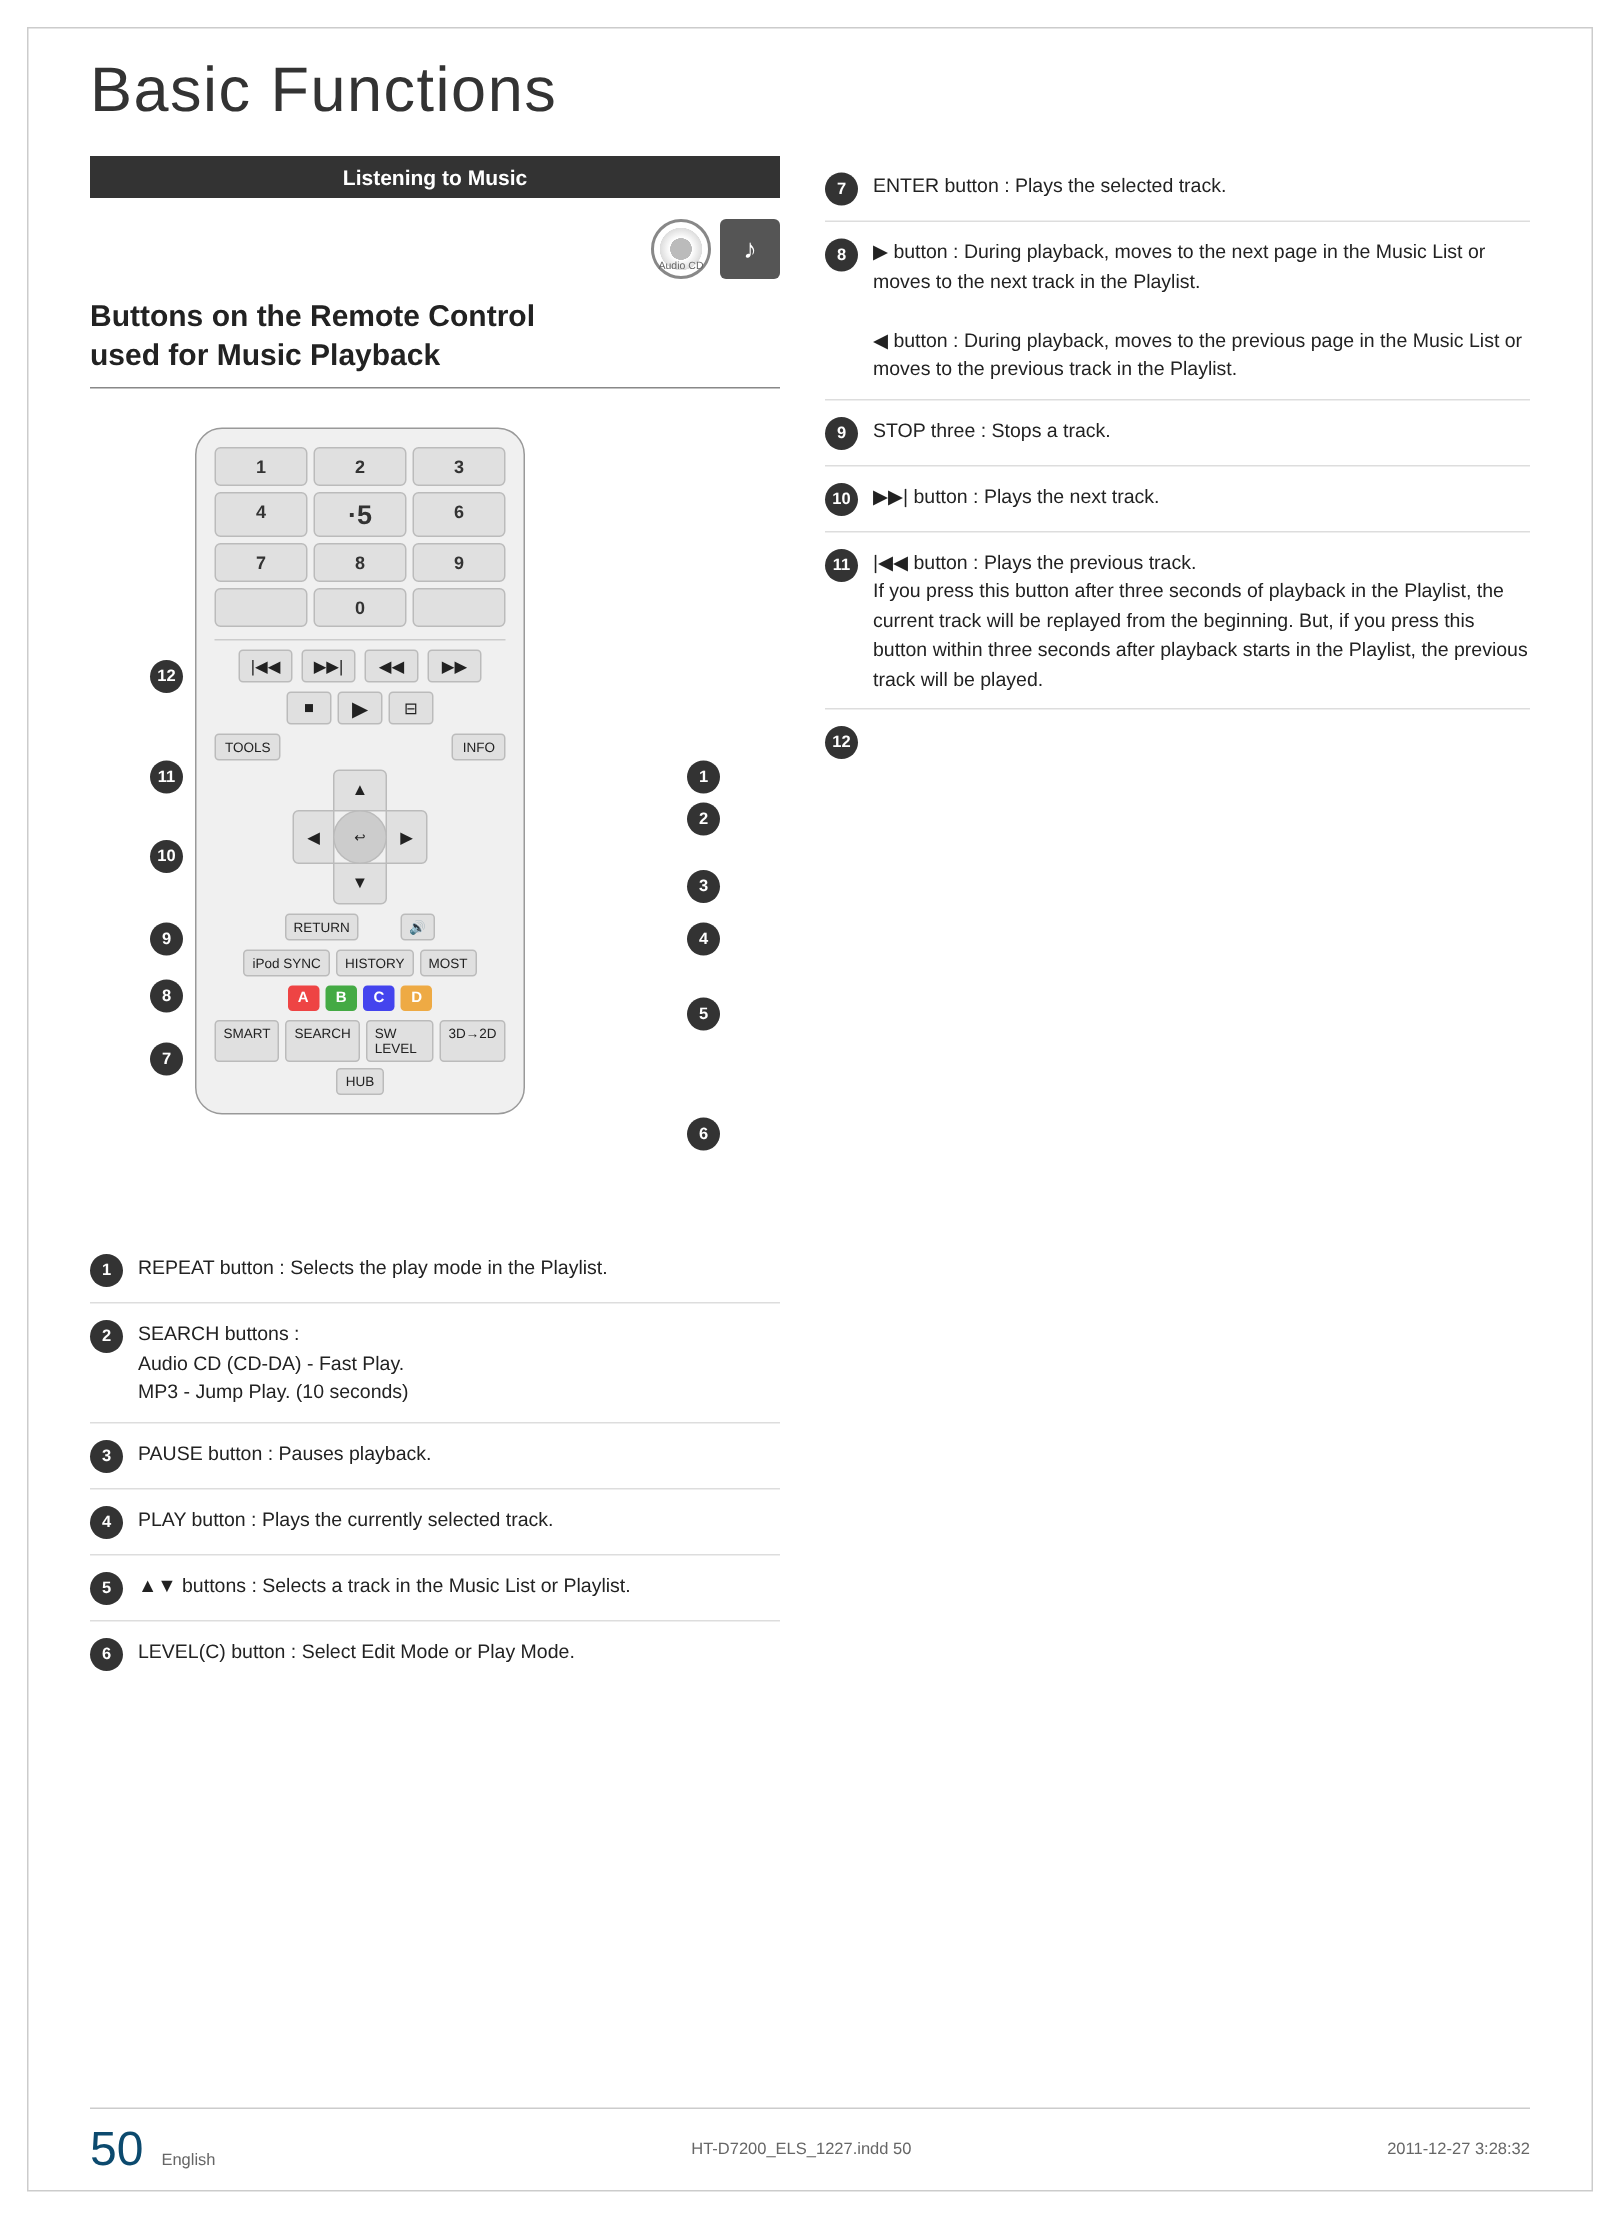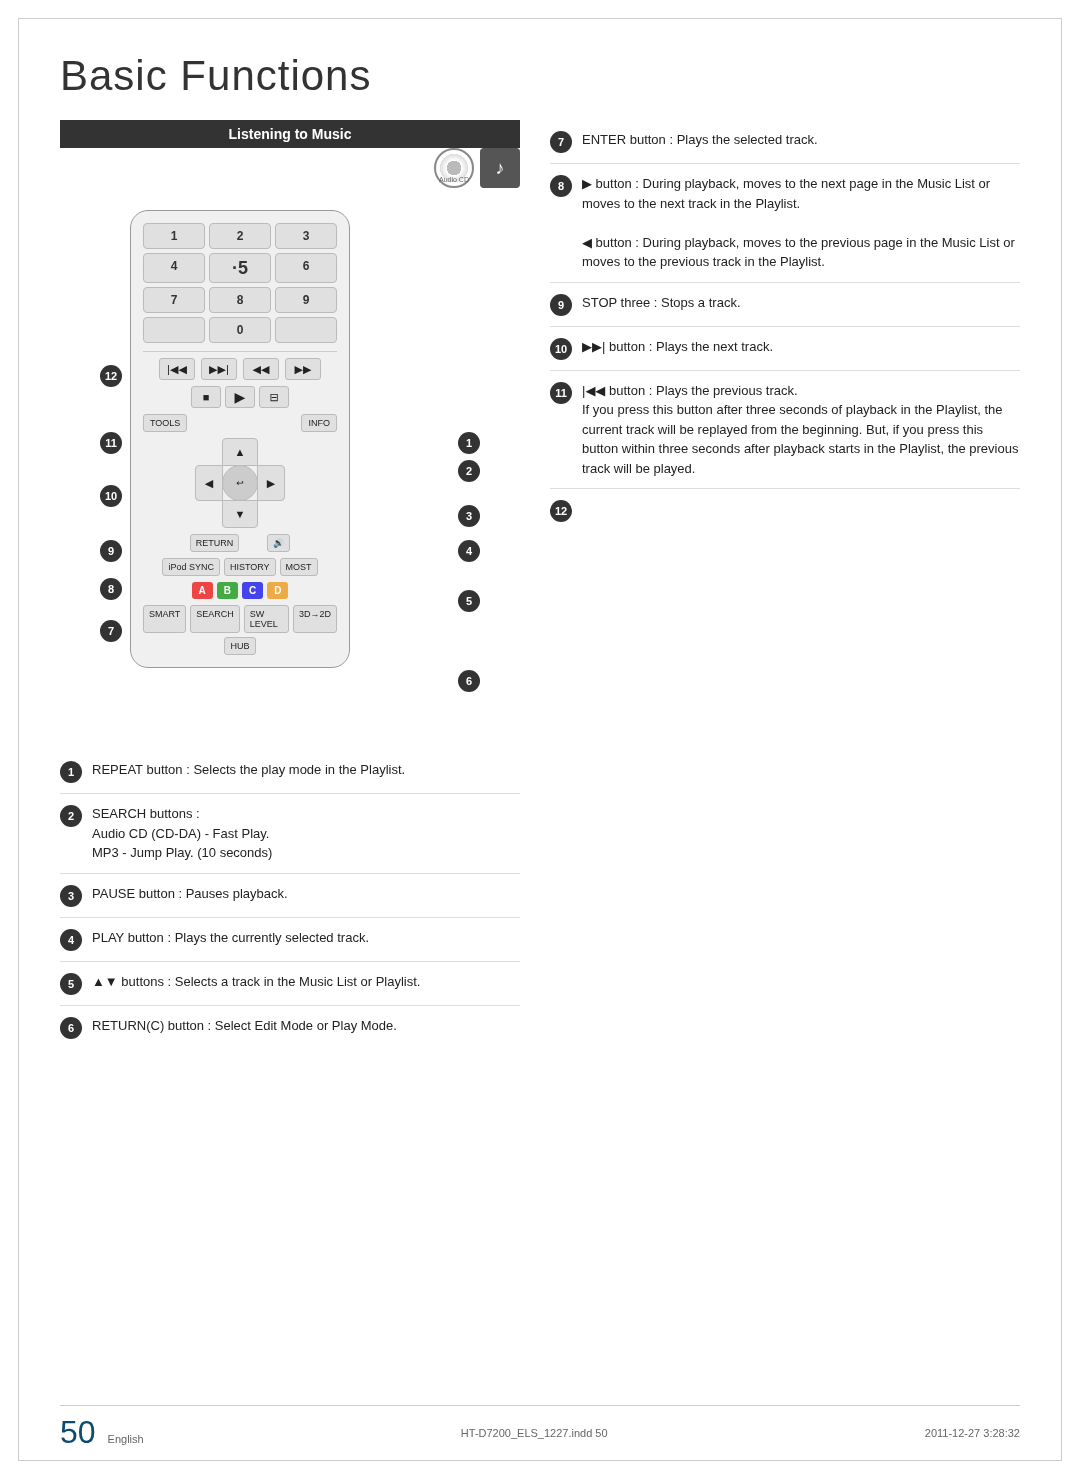--- a/index.html
+++ b/index.html
@@ -14,21 +14,21 @@
     }
 
     .page-border {
       position: absolute;
       top: 18px; left: 18px; right: 18px; bottom: 18px;
       border: 1px solid #ccc;
       pointer-events: none;
     }
 
     .content {
-      padding: 52px 60px 40px 60px;
+      padding: 36px 60px 40px 60px;
     }
 
     
     .page-title {
       font-size: 42px;
       font-weight: 200;
       color: #333;
       margin-bottom: 20px;
       letter-spacing: 1px;
     }
@@ -49,20 +49,21 @@
     }
 
     
     .section-header {
       background: #333;
       color: #fff;
       text-align: center;
       padding: 6px 12px;
       font-size: 14px;
       font-weight: bold;
+      margin-bottom: 14px;
     }
 
     
     .icons-row {
       display: flex;
       justify-content: flex-end;
       gap: 6px;
       margin-bottom: 12px;
     }
 
@@ -341,20 +342,24 @@
 
       <div class="icons-row">
         <div style="width:40px;height:40px;border:2px solid #888;border-radius:50%;background:radial-gradient(circle,#bbb 28%,#fff 29%,#ddd 55%,#fff 56%);display:flex;align-items:flex-end;justify-content:center;font-size:7px;color:#666;padding-bottom:3px;">
           <span>Audio CD</span>
         </div>
         <div style="width:40px;height:40px;background:#555;border-radius:4px;display:flex;align-items:center;justify-content:center;color:#fff;font-size:18px;">
           ♪
         </div>
       </div>
 
+      <div class="sub-title">
+        <span>Buttons on the Remote Control</span><br>
+        <span>used for Music Playback</span>
+      </div>
 
       <div class="remote-wrapper">
 
         <div class="callout" style="left:20px; top:165px;">12</div>
         <div class="callout" style="left:20px; top:232px;">11</div>
         <div class="callout" style="left:20px; top:285px;">10</div>
         <div class="callout" style="left:20px; top:340px;">9</div>
         <div class="callout" style="left:20px; top:378px;">8</div>
         <div class="callout" style="left:20px; top:420px;">7</div>
 
@@ -480,21 +485,21 @@
         <div class="item-row">
           <div class="item-num">5</div>
           <div class="item-text">
             <b>▲▼</b><span> buttons : Selects a track in the Music List or Playlist.</span>
           </div>
         </div>
 
         <div class="item-row">
           <div class="item-num">6</div>
           <div class="item-text">
-            <b>RETURN(C)</b><span> button : Select Edit Mode or Play Mode.</span>
+            <b>LEVEL(C)</b><span> button : Select Edit Mode or Play Mode.</span>
           </div>
         </div>
       </div>
     </div>
 
     <div class="right-col">
 
       <div class="right-item-row">
         <div class="item-num">7</div>
         <div class="item-text">

